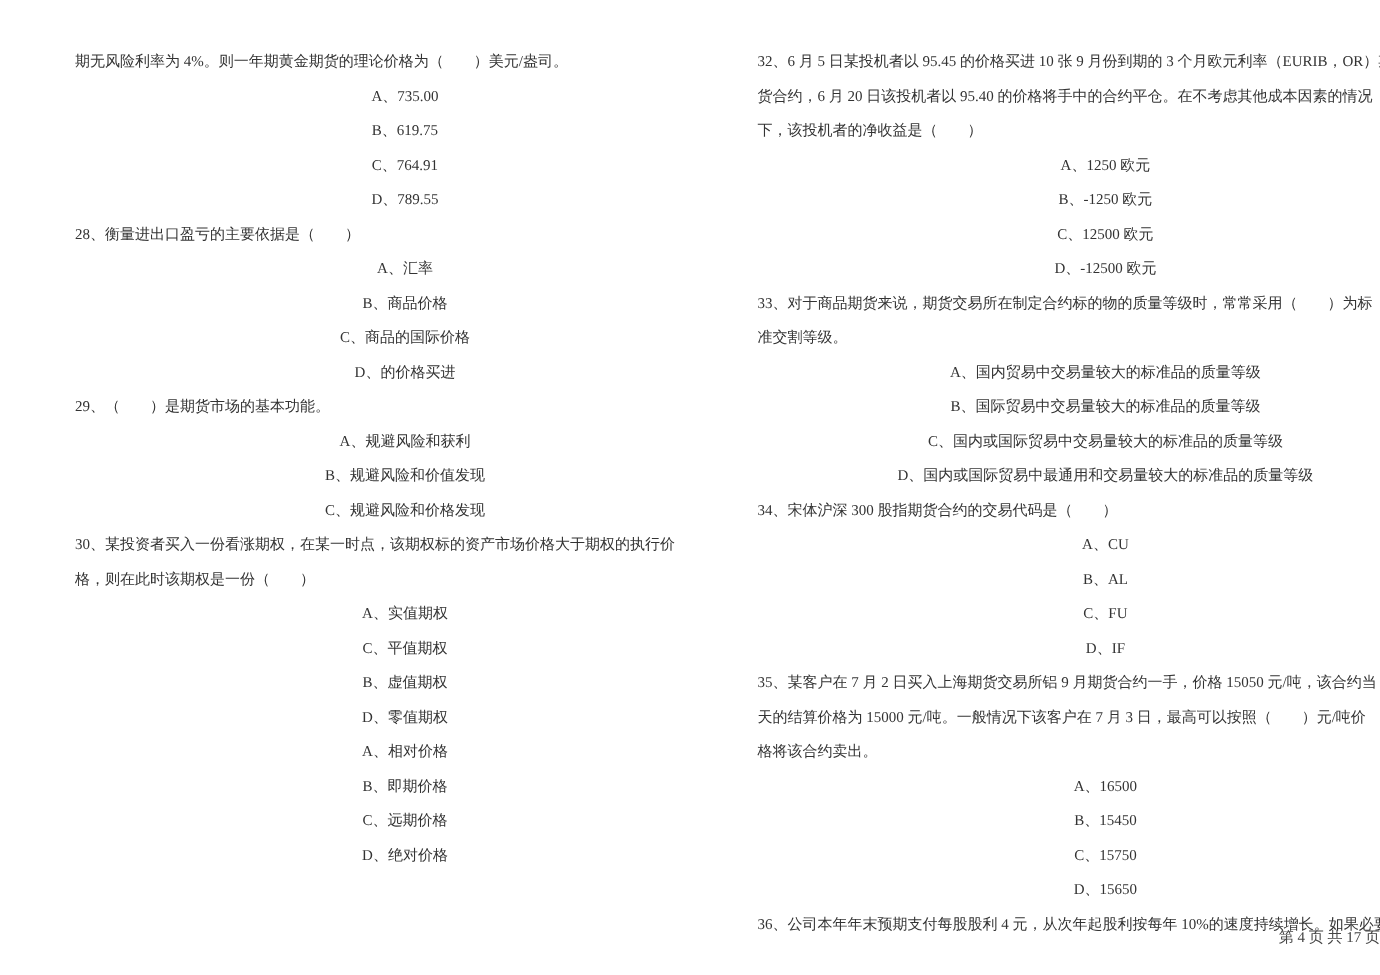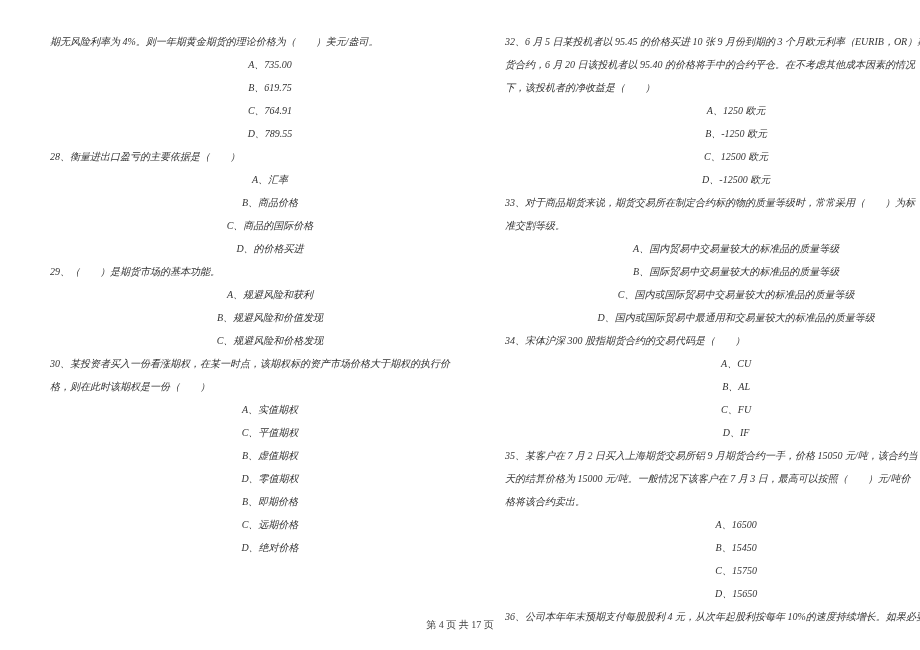--- a/index.html
+++ b/index.html
@@ -13,38 +13,37 @@
       position: relative;
       padding: 30px 50px 30px 50px;
     }
     .columns {
       display: flex;
       gap: 55px;
     }
     .col {
       flex: 1;
       line-height: 2.3;
-      font-style: italic;
     }
     .line {
       white-space: pre;
     }
     .question {
       margin: 0;
     }
     .option {
       padding-left: 4em;
       text-align: center;
     }
     .footer {
       position: absolute;
       bottom: 18px;
       left: 0;
       right: 0;
-      text-align: center;
+      text-align: right;
       font-size: 10px;
       color: #444;
     }
   </style>
 </head>
 <body>
 
 <div class="columns">
   <div class="col">
     <div class="line question">期无风险利率为 4%。则一年期黄金期货的理论价格为（　　）美元/盎司。</div>
@@ -64,20 +63,21 @@
     <div class="line option">B、规避风险和价值发现</div>
     <div class="line option">C、规避风险和价格发现</div>
 
     <div class="line question">30、某投资者买入一份看涨期权，在某一时点，该期权标的资产市场价格大于期权的执行价</div>
     <div class="line question">格，则在此时该期权是一份（　　）</div>
     <div class="line option">A、实值期权</div>
     <div class="line option">C、平值期权</div>
     <div class="line option">B、虚值期权</div>
     <div class="line option">D、零值期权</div>
 
+    <div class="line option">A、相对价格</div>
     <div class="line option">B、即期价格</div>
     <div class="line option">C、远期价格</div>
     <div class="line option">D、绝对价格</div>
   </div>
 
   <div class="col">
     <div class="line question">32、6 月 5 日某投机者以 95.45 的价格买进 10 张 9 月份到期的 3 个月欧元利率（EURIB，OR）期</div>
     <div class="line question">货合约，6 月 20 日该投机者以 95.40 的价格将手中的合约平仓。在不考虑其他成本因素的情况</div>
     <div class="line question">下，该投机者的净收益是（　　）</div>
     <div class="line option">A、1250 欧元</div>

